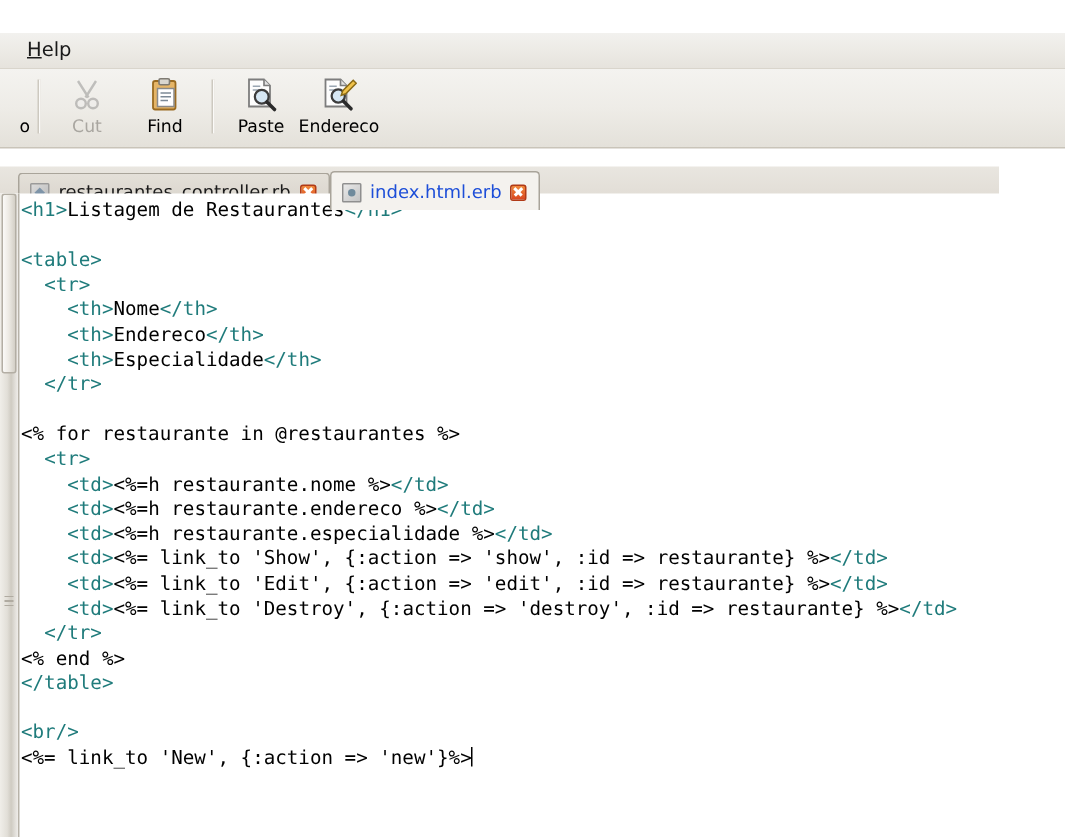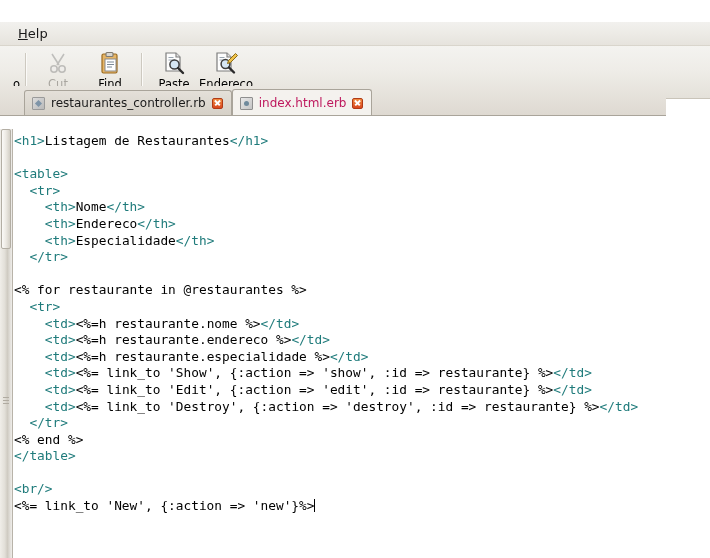--- a/index.html
+++ b/index.html
@@ -125,29 +125,29 @@
     justify-content: flex-start;
     padding-top: 5px;
     box-sizing: border-box;
     height: 51px;
   }
   .tb-clip .tb-label { font-size: 11.5px; color: #000; line-height: 14px; margin-top: 26px; }
 
   
   #tabbar {
     position: absolute;
-    left: 0; top: 86px;
+    left: 0; top: 111px;
     width: 666px;
     height: 30px;
     background: linear-gradient(to bottom, #e9e6e0 0%, #ded9d1 100%);
     border-bottom: 1px solid #a9a49a;
     box-sizing: border-box;
     display: flex;
     align-items: flex-end;
-    padding-left: 24px;
+    padding-left: 12px;
     overflow: hidden;
   }
   .tab {
     height: 25px;
     display: flex;
     align-items: center;
     gap: 6px;
     padding: 0 8px 0 7px;
     box-sizing: border-box;
     border: 1px solid #a9a49a;
@@ -155,21 +155,21 @@
     border-radius: 3px 3px 0 0;
     cursor: default;
     position: relative;
   }
   .tab.inactive {
     background: linear-gradient(to bottom, #e4e0d9 0%, #d6d1c8 100%);
     color: #1b1b1b;
   }
   .tab.active {
     background: #f4f2ee;
-    color: #be185d;
+    color: #1d4ed8;
     height: 27px;
     margin-bottom: -1px;
     z-index: 3;
   }
   .tab .tab-label {
     font-size: 12px;
     white-space: nowrap;
   }
   .tab-icon-ruby {
     width: 13px; height: 13px;

